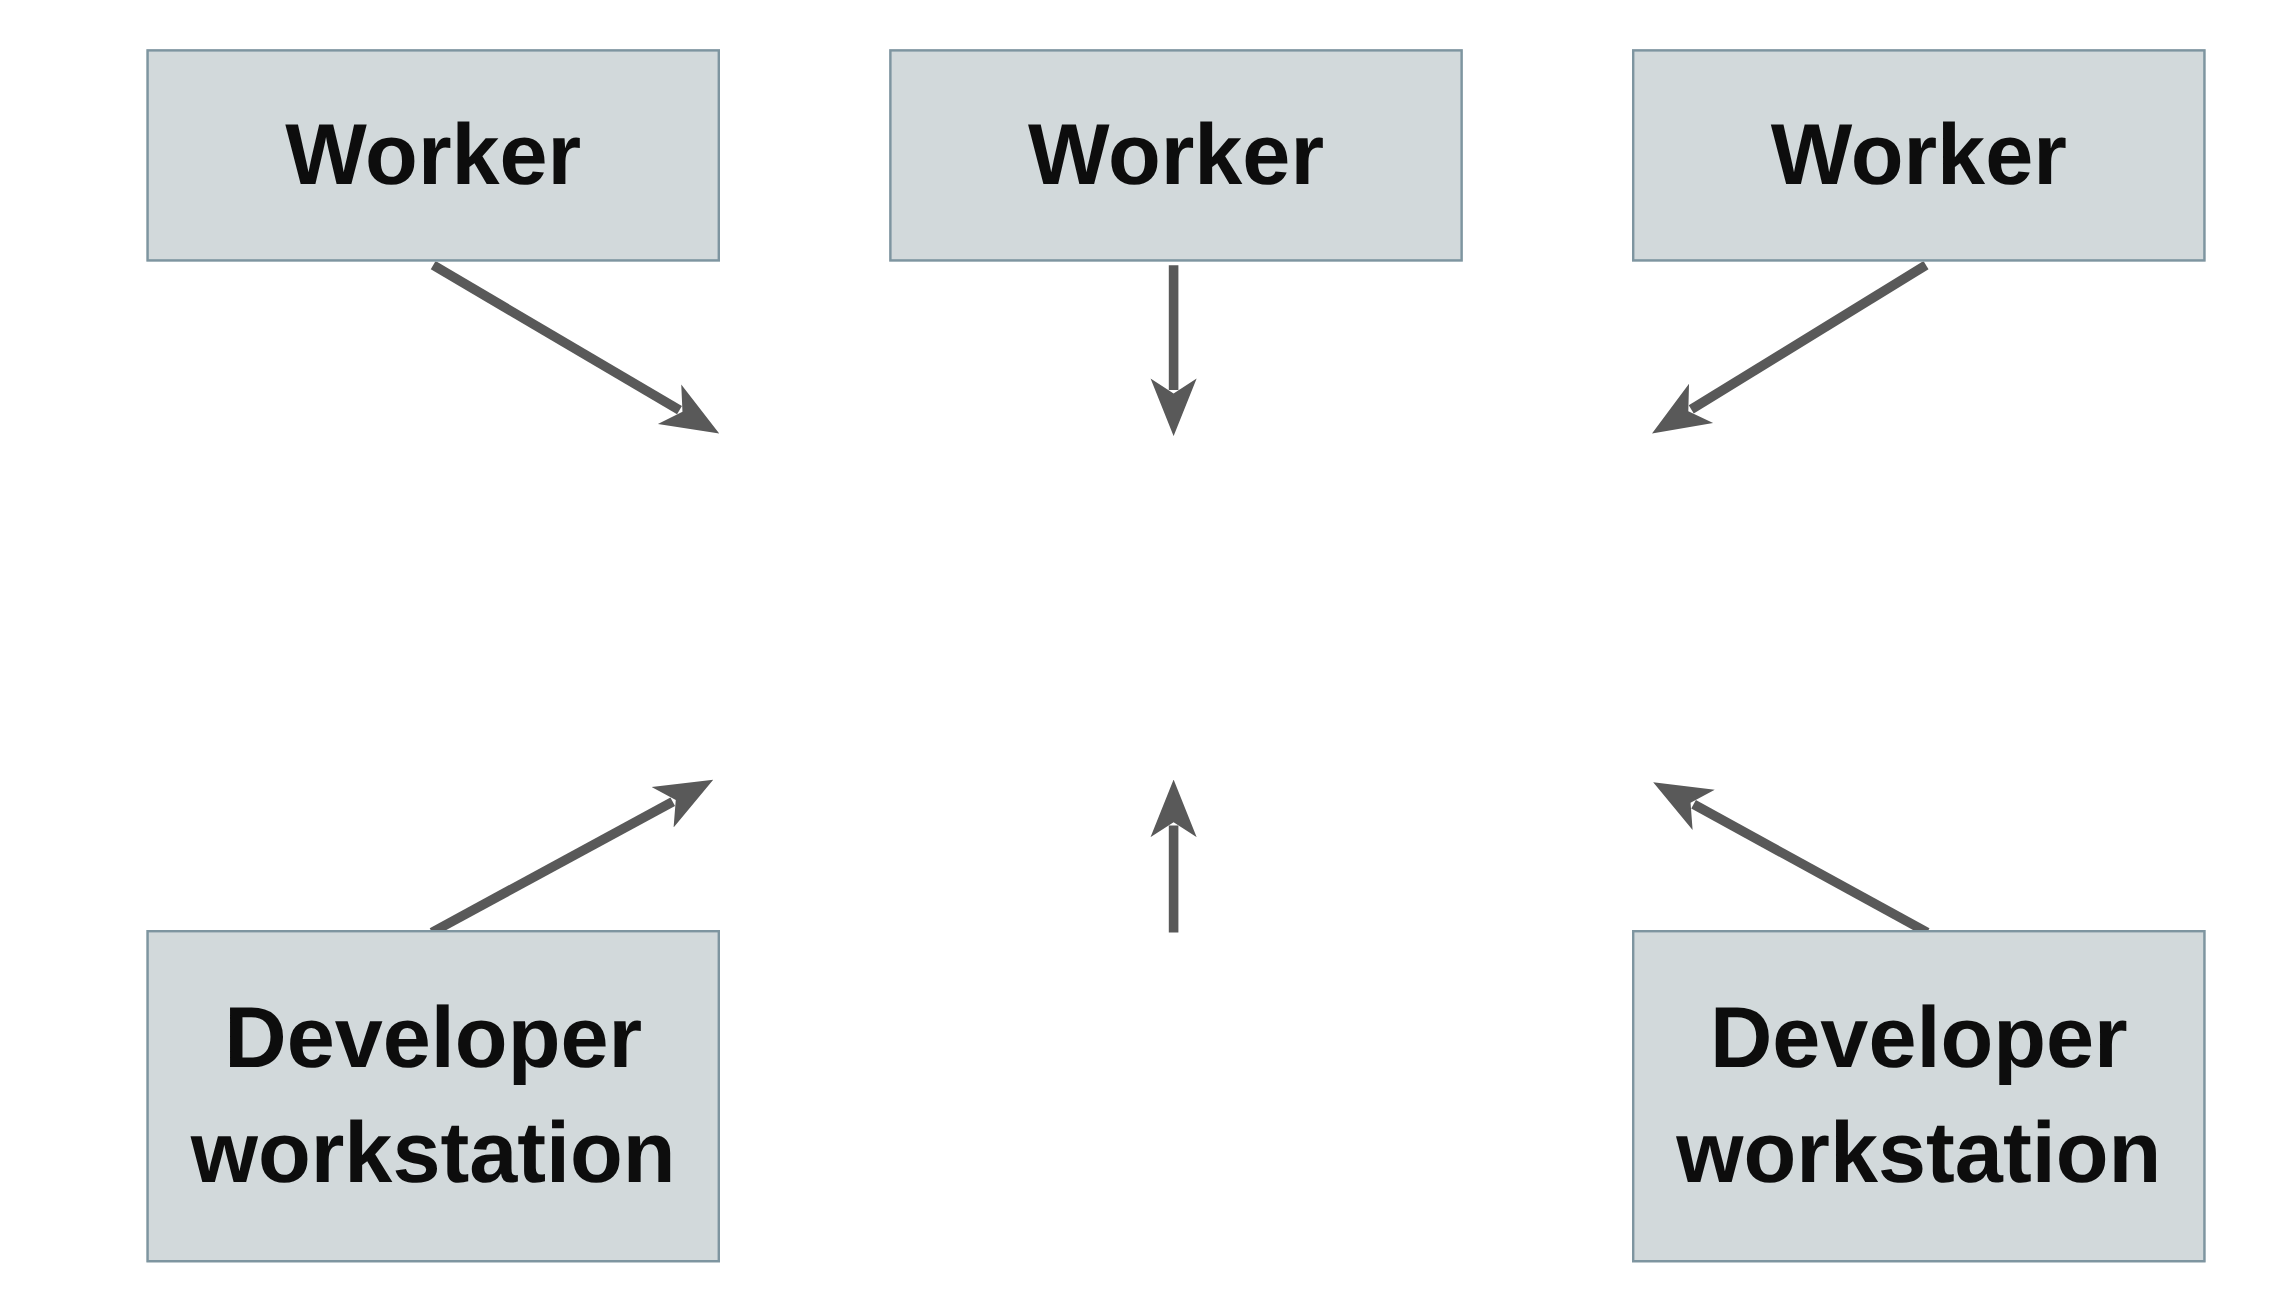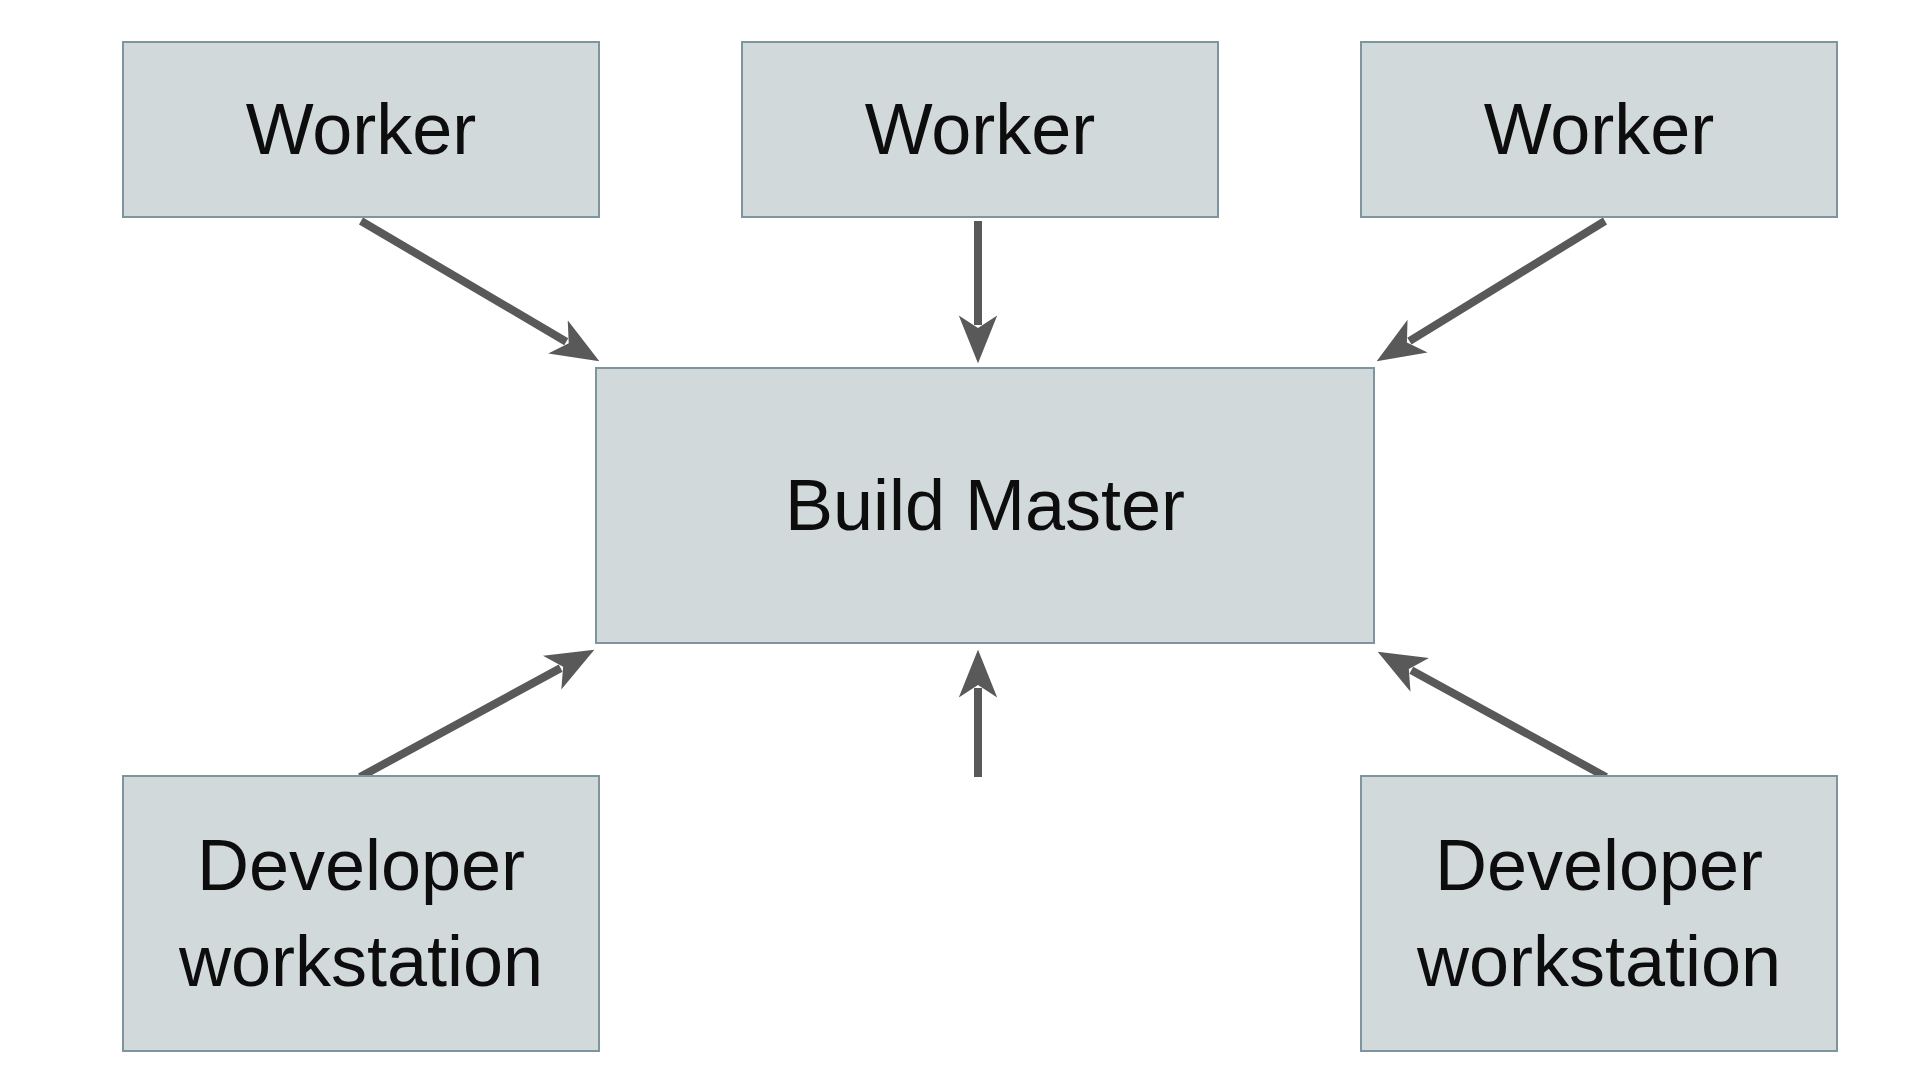--- a/index.html
+++ b/index.html
@@ -27,20 +27,21 @@
     border: 2px solid var(--node-border);
     display: flex;
     align-items: center;
     justify-content: center;
     text-align: center;
     color: var(--text-color);
     font-size: 72px;
     line-height: 1.32;
     letter-spacing: 0px;
     padding: 4px;
+    font-weight: bold;
   }
   .worker-1 { left: 122px; top: 41px;  width: 478px; height: 177px; }
   .worker-2 { left: 741px; top: 41px;  width: 478px; height: 177px; }
   .worker-3 { left: 1360px; top: 41px; width: 478px; height: 177px; }
   .build-master { left: 595px; top: 367px; width: 780px; height: 277px; }
   .dev-workstation-1 { left: 122px; top: 775px;  width: 478px; height: 277px; }
   .ci-server         { left: 741px; top: 775px;  width: 478px; height: 277px; }
   .dev-workstation-2 { left: 1360px; top: 775px; width: 478px; height: 277px; }
   .edges-layer {
     position: absolute;
@@ -78,23 +79,20 @@
   </div>
 
   <div class="node worker-2">
     <span>Worker</span>
   </div>
 
   <div class="node worker-3">
     <span>Worker</span>
   </div>
 
-  <div class="node build-master">
-    <span>Build Master</span>
-  </div>
 
   <div class="node dev-workstation-1">
     <span>Developer workstation</span>
   </div>
 
 
   <div class="node dev-workstation-2">
     <span>Developer workstation</span>
   </div>
 

